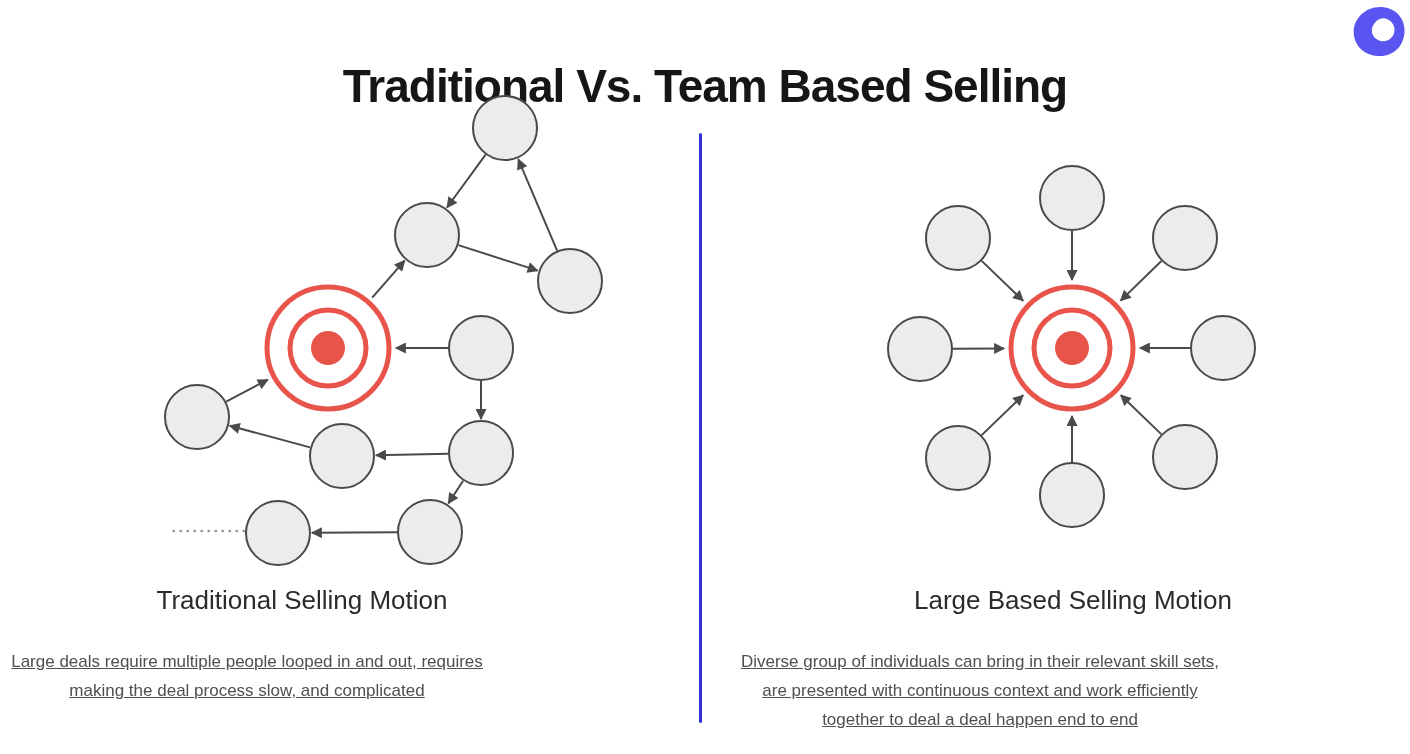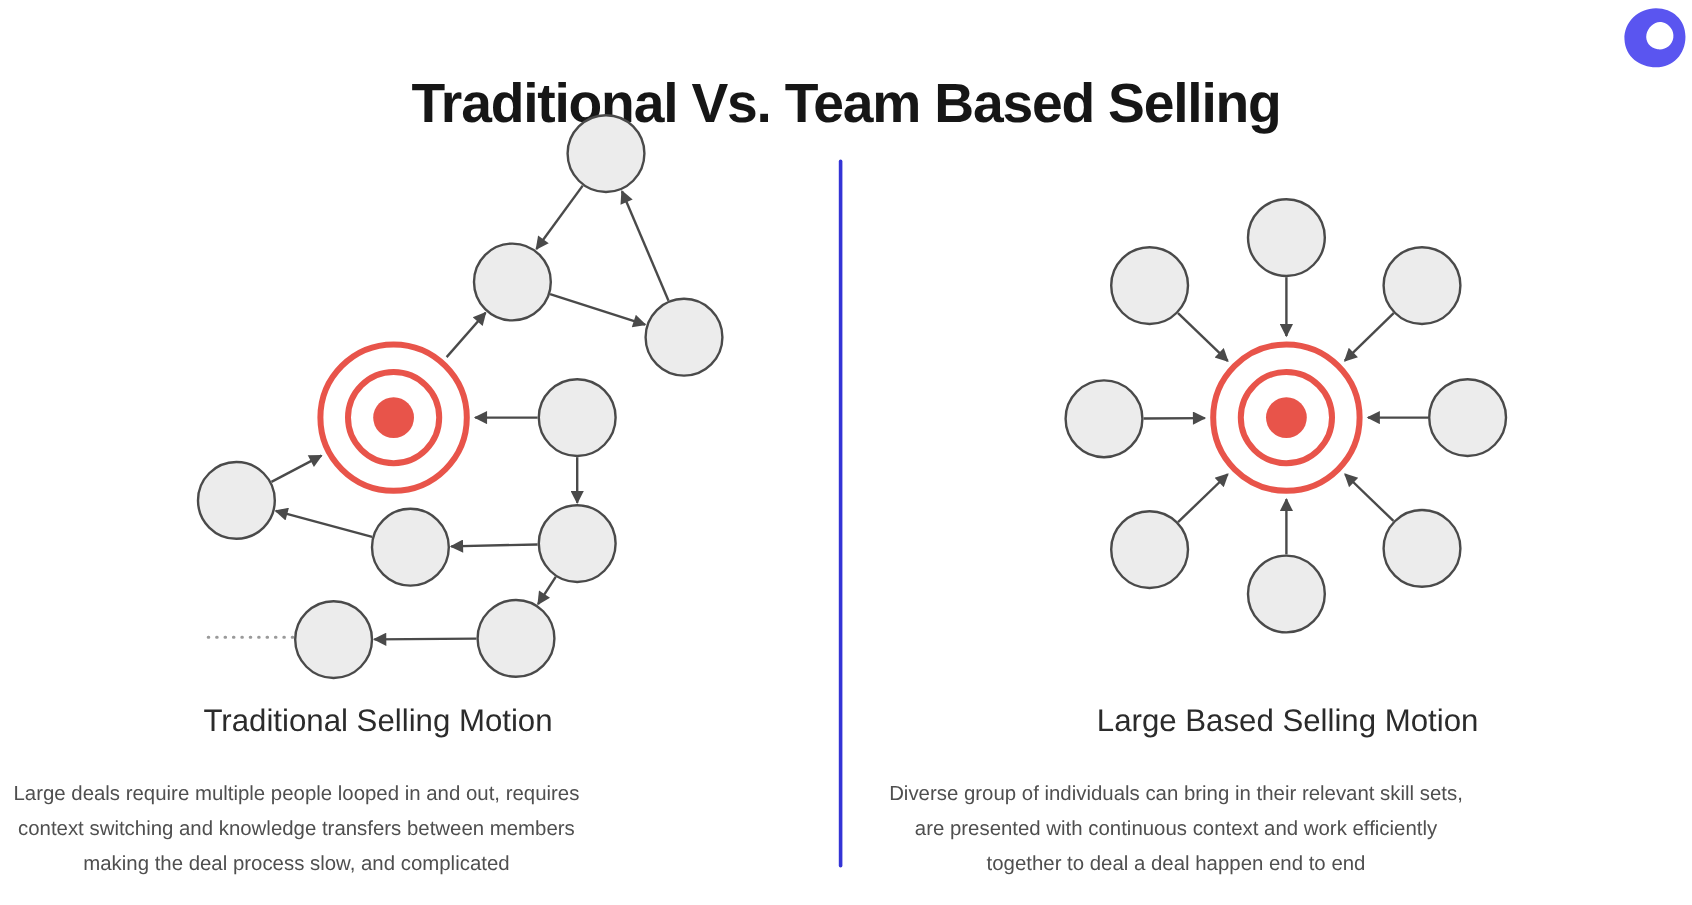--- a/index.html
+++ b/index.html
@@ -51,33 +51,33 @@
   .caption {
     position: absolute;
     top: 585px;
     width: 600px;
     text-align: center;
     font-size: 26px;
     font-weight: 400;
     color: var(--heading-color, #2b2b2b);
     white-space: nowrap;
   }
-  .caption.left  { left: 15px; }
+  .caption.left  { left: 2px; }
   .caption.right { left: 773px; }
   .desc {
     position: absolute;
     top: 647px;
     text-align: center;
     font-size: 17px;
     line-height: 29px;
     color: var(--body-color, #4f4f4f);
   }
   .desc.left  { left: 0px;   width: 494px; }
   .desc.right { left: 720px; width: 520px; }
-  .desc div { white-space: nowrap; }
+  .desc div { white-space: nowrap; text-decoration: underline; }
 </style>
 </head>
 <body>
 
 <div class="slide">
 
   <h1 class="title">Traditional Vs. Team Based Selling</h1>
 
   <div class="logo">
     <svg width="54" height="53" viewBox="0 0 56 54">
@@ -147,21 +147,20 @@
       </g>
     </svg>
 
   <div class="divider" id="divider" style="left: 699px; top: 133px; height: 590px;"></div>
 
   <div class="caption left">Traditional Selling Motion</div>
   <div class="caption right">Large Based Selling Motion</div>
 
   <div class="desc left">
     <div>Large deals require multiple people looped in and out, requires</div>
-    <div>context switching and knowledge transfers between members</div>
     <div>making the deal process slow,  and complicated</div>
   </div>
 
   <div class="desc right">
     <div>Diverse group of individuals can bring in their relevant skill sets,</div>
     <div>are presented with continuous context and work efficiently</div>
     <div>together to deal a deal happen end to end</div>
   </div>
 
 </div>

